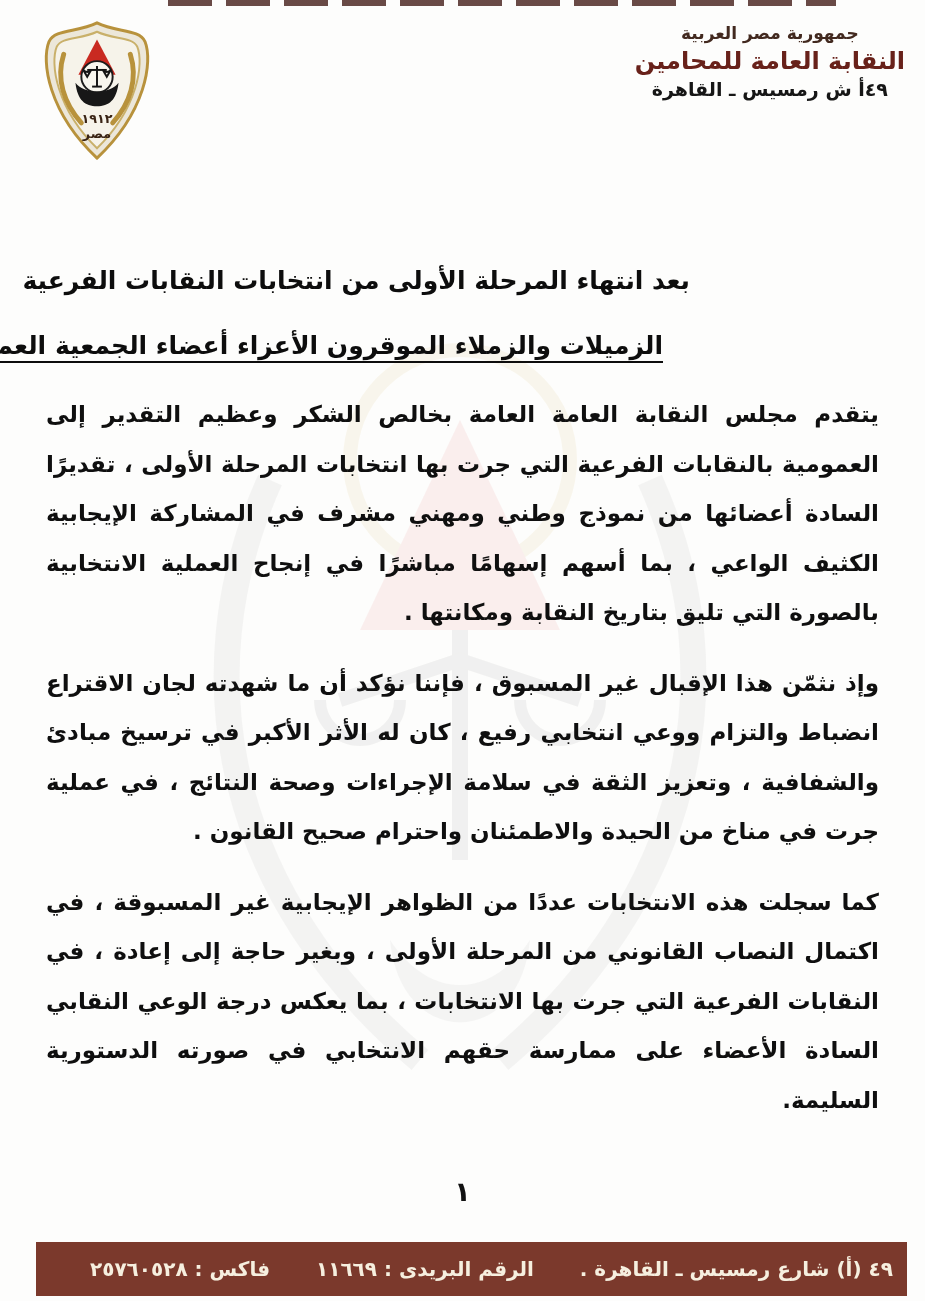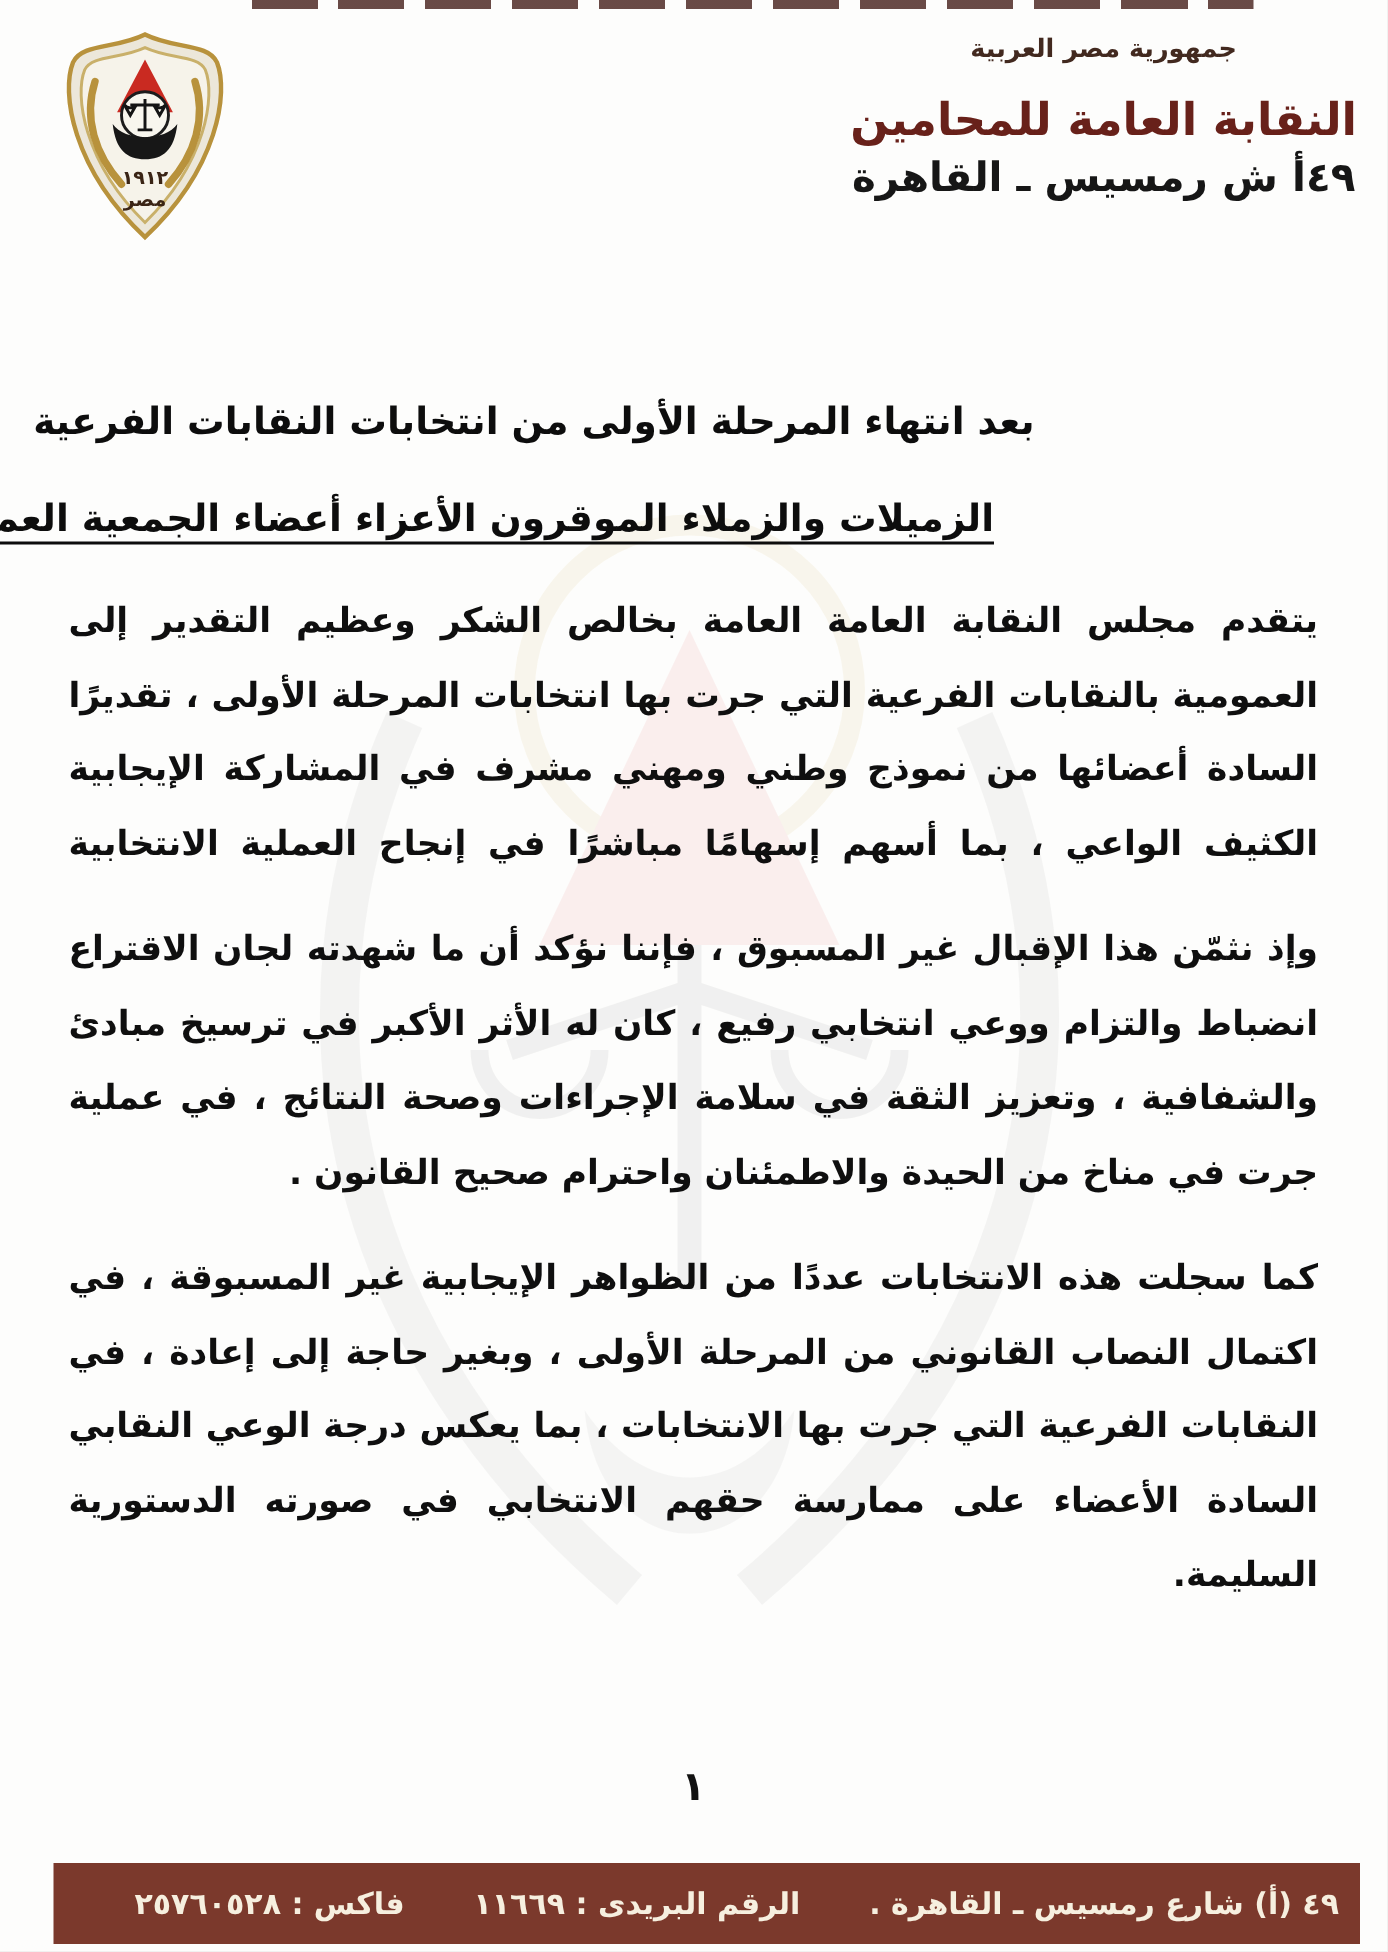--- a/index.html
+++ b/index.html
@@ -17,22 +17,22 @@
     position:absolute;top:0;left:168px;width:668px;height:6px;
     background:repeating-linear-gradient(90deg,#4f2b26 0 44px,rgba(0,0,0,0) 44px 58px);
     opacity:.85;
   }
   
   .letterhead{
     position:absolute;top:22px;right:20px;
     text-align:center;line-height:1.35;
   }
   .lh-country{font-size:17px;font-weight:bold;color:#42291f;}
-  .lh-org{font-size:30px;font-weight:bold;color:#68211a;margin-top:16px;}
-  .lh-address{font-size:27px;font-weight:bold;color:#161616;}
+  .lh-org{font-size:24px;font-weight:bold;color:#68211a;}
+  .lh-address{font-size:19px;font-weight:bold;color:#161616;}
   
   .logo{position:absolute;top:20px;left:38px;width:118px;height:142px;}
   
   .watermark{
     position:absolute;top:300px;left:90px;width:740px;height:840px;
     opacity:.08;pointer-events:none;
   }
   
   .doc-title{
     position:absolute;top:203px;left:0;right:0;
@@ -116,20 +116,21 @@
 
   <div class="doc-subtitle">بعد انتهاء المرحلة الأولى من انتخابات النقابات الفرعية</div>
   <div class="salutation">الزميلات والزملاء الموقرون الأعزاء أعضاء الجمعية العمومية :</div>
 
   <div class="body-text">
     <div class="para">
         <div class="para-line">يتقدم مجلس النقابة العامة العامة بخالص الشكر وعظيم التقدير إلى الجمعيات</div>
         <div class="para-line">العمومية بالنقابات الفرعية التي جرت بها انتخابات المرحلة الأولى ، تقديرًا لما قدمه</div>
         <div class="para-line">السادة أعضائها من نموذج وطني ومهني مشرف في المشاركة الإيجابية والحضور</div>
         <div class="para-line">الكثيف الواعي ، بما أسهم إسهامًا مباشرًا في إنجاح العملية الانتخابية وإخراجها</div>
+        <div class="para-line last">بالصورة التي تليق بتاريخ النقابة ومكانتها .</div>
       </div>
     <div class="para">
         <div class="para-line">وإذ نثمّن هذا الإقبال غير المسبوق ، فإننا نؤكد أن ما شهدته لجان الاقتراع من</div>
         <div class="para-line">انضباط والتزام ووعي انتخابي رفيع ، كان له الأثر الأكبر في ترسيخ مبادئ النزاهة</div>
         <div class="para-line">والشفافية ، وتعزيز الثقة في سلامة الإجراءات وصحة النتائج ، في عملية انتخابية</div>
         <div class="para-line last">جرت في مناخ من الحيدة والاطمئنان واحترام صحيح القانون .</div>
       </div>
     <div class="para">
         <div class="para-line">كما سجلت هذه الانتخابات عددًا من الظواهر الإيجابية غير المسبوقة ، في مقدمتها</div>
         <div class="para-line">اكتمال النصاب القانوني من المرحلة الأولى ، وبغير حاجة إلى إعادة ، في جميع</div>

